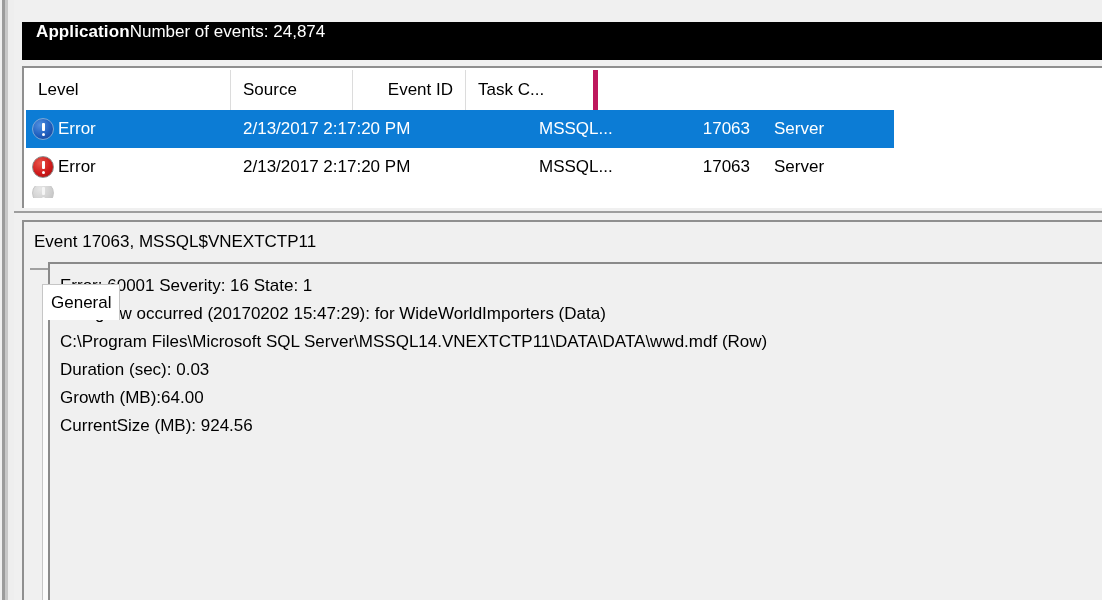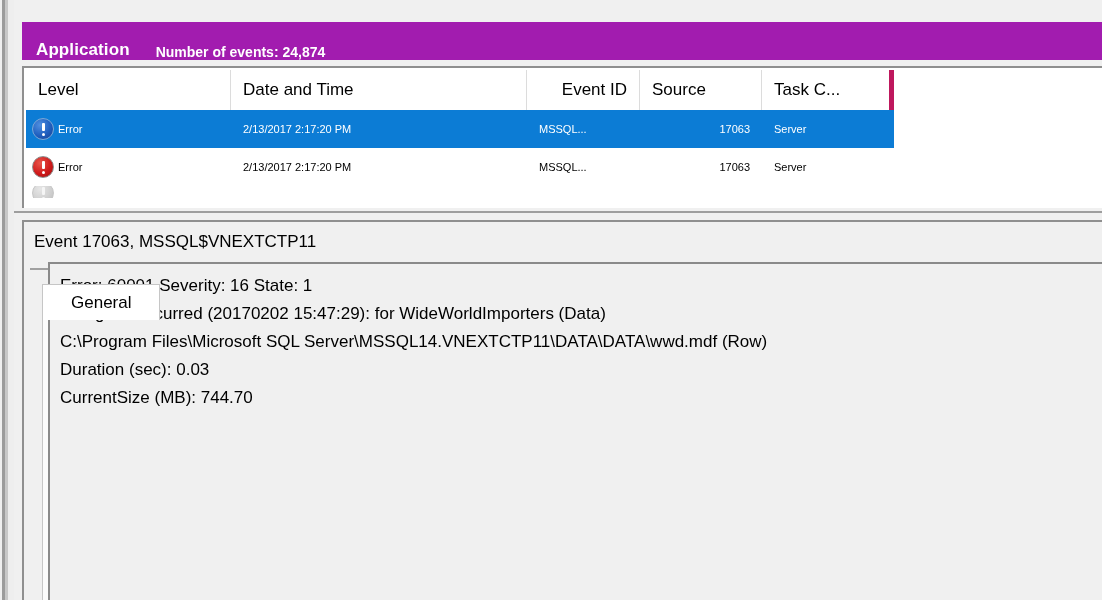--- a/index.html
+++ b/index.html
@@ -43,36 +43,35 @@
     height: 209px;
     background: #f0f0f0;
   }
 
   #log-header {
     position: absolute;
     left: 8px;
     top: 16px;
     width: 1080px;
     height: 38px;
-    background: #a21caf;
+    background: #000000;
     color: #ffffff;
     display: flex;
-    align-items: flex-end;
+    align-items: flex-start;
     box-sizing: border-box;
     padding-left: 14px;
   }
   #log-header .name {
     font-weight: bold;
     font-size: 17px;
     letter-spacing: 0.1px;
   }
   #log-header .count {
-    margin-left: 26px;
-    font-size: 14px;
-    font-weight: bold;
+    font-size: 17px;
+    font-weight: normal;
   }
 
   
   #list-outer {
     position: absolute;
     left: 8px;
     top: 60px;
     width: 1094px;
     height: 148px;
     border-top: 2px solid #8f8f8f;
@@ -111,21 +110,21 @@
     font-size: 17px;
   }
   .grid-head .cell:last-child { border-right: 5px solid #be185d; }
 
   .data-row .cell {
     height: 38px;
     display: flex;
     align-items: center;
     box-sizing: border-box;
     padding-left: 12px;
-    font-size: 11px;
+    font-size: 17px;
     white-space: nowrap;
   }
   .data-row.selected {
     background: #0c7cd5;
     color: #ffffff;
   }
   .data-row.selected .cell { color: #ffffff; }
 
   .c-level  { width: 205px; }
   .c-date   { width: 296px; }
@@ -248,21 +247,21 @@
     left: 18px;
     top: 62px;
     height: 36px;
     display: flex;
     align-items: flex-end;
   }
   .tab {
     height: 34px;
     display: flex;
     align-items: center;
-    padding: 0 28px;
+    padding: 0 8px;
     font-size: 17px;
     box-sizing: border-box;
     border: 1px solid #c6c6c6;
     border-bottom: none;
     background: #e6e6e6;
     color: #000;
     margin-right: -1px;
     position: relative;
   }
   .tab.active {
@@ -322,23 +321,22 @@
     <div id="log-header">
       <span class="name">Application</span>
       <span class="count">Number of events: 24,874</span>
     </div>
 
     <div id="list-outer">
       <div id="list-inner">
 
         <div class="grid-row grid-head">
           <div class="cell c-level">Level</div>
-          <div class="cell c-date">Date and Time</div>
+          <div class="cell c-source">Source</div>
           <div class="cell c-eid">Event ID</div>
-          <div class="cell c-source">Source</div>
           <div class="cell c-task">Task C...</div>
         </div>
 
         <div class="grid-row data-row selected">
           <div class="cell c-level">
             <span class="err-icon selected-tint"></span>
             <span>Error</span>
           </div>
           <div class="cell c-date">2/13/2017 2:17:20 PM</div>
           <div class="cell c-source">MSSQL...</div>
@@ -379,16 +377,17 @@
     </div>
 
     <div id="tab-body"></div>
   </div>
 
   <div id="event-text">
     <div class="line">Error: 60001 Severity: 16 State: 1</div>
     <div class="line">Autogrow occurred (20170202 15:47:29): for WideWorldImporters (Data)</div>
     <div class="line">C:\Program Files\Microsoft SQL Server\MSSQL14.VNEXTCTP11\DATA\DATA\wwd.mdf (Row)</div>
     <div class="line">Duration (sec): 0.03</div>
-    <div class="line">CurrentSize (MB): 744.70</div>
+    <div class="line">Growth (MB):64.00</div>
+    <div class="line">CurrentSize (MB): 924.56</div>
   </div>
 
 </div>
 
 </body></html>

